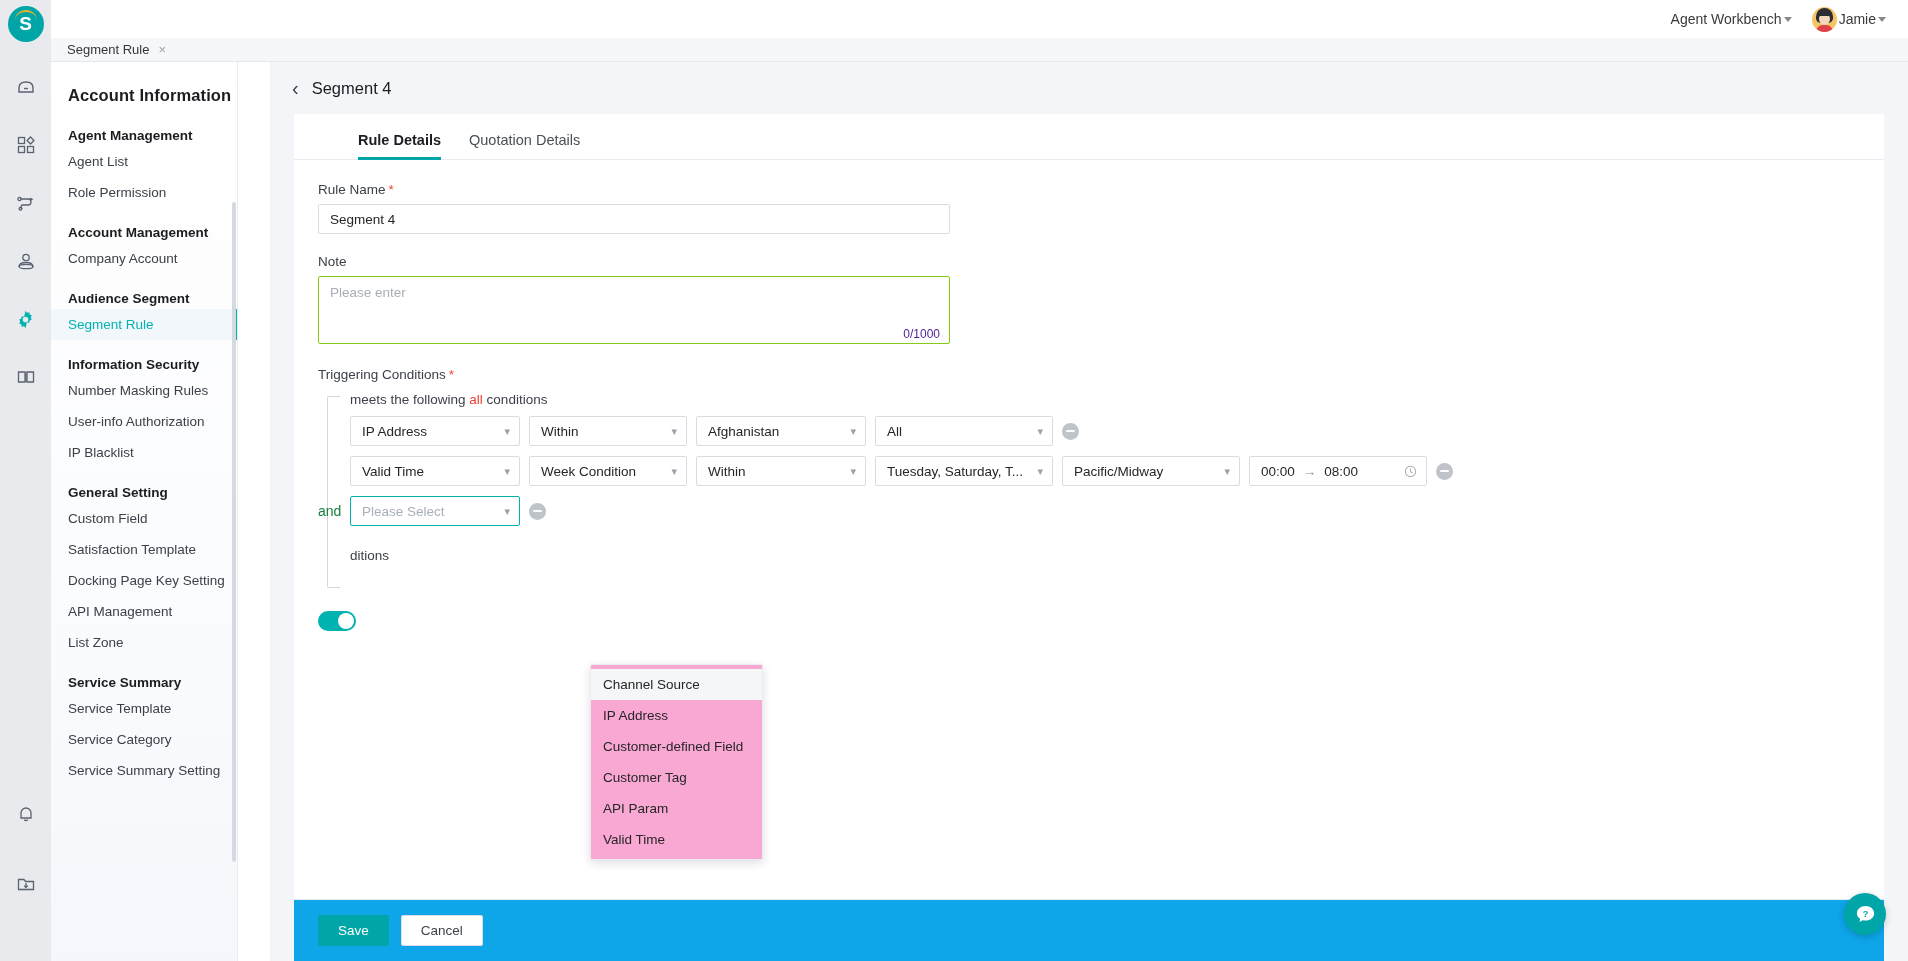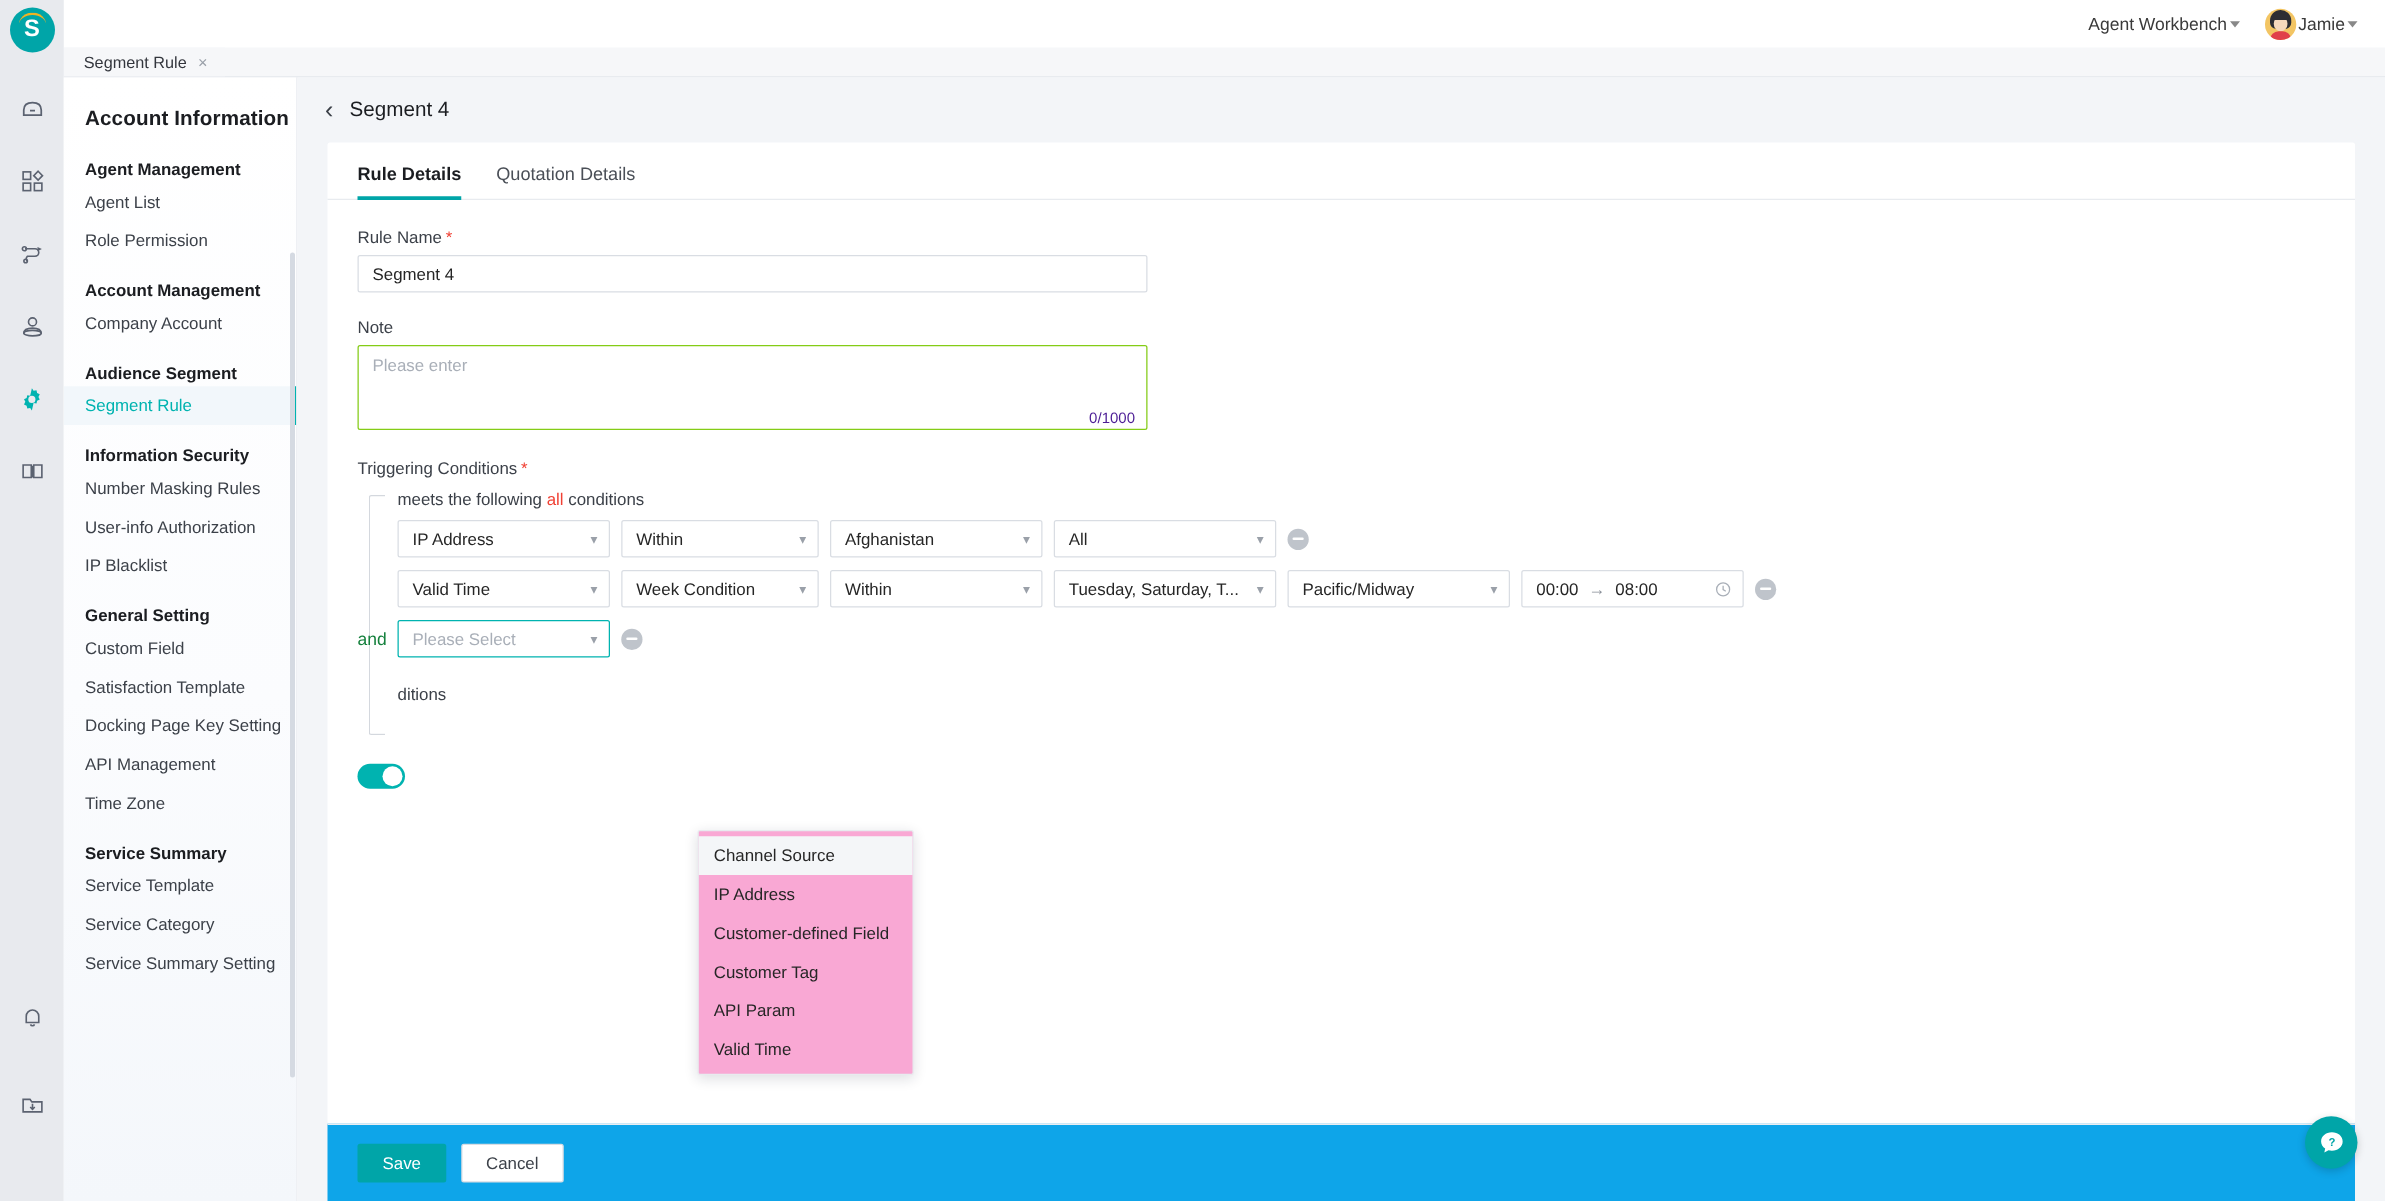--- a/index.html
+++ b/index.html
@@ -68,21 +68,21 @@
     display: flex; align-items: stretch; flex: 0 0 24px;
   }
   .ws-tab {
     display: flex; align-items: center; gap: 9px;
     padding: 0 14px 0 16px; font-size: 13px; color: #33363d;
     background: #f6f7f9; cursor: pointer;
   }
   .ws-tab .x { color: #9aa0a9; font-size: 13px; line-height: 1; cursor: pointer; }
 
   
-  .body-split { flex: 1; display: flex; min-height: 0; }
+  .body-split { flex: 1; display: flex; min-height: 0; gap: 32px; }
 
   
   .sidebar {
     width: 187px; flex: 0 0 187px;
     background: linear-gradient(180deg,#ffffff 0%, #fbfcfe 55%, #f4f7fb 100%);
     border-right: 1px solid #e9ecf1;
     position: relative; overflow: hidden;
   }
   .sb-title { font-size: 16.5px; font-weight: bold; color: #1b1d21; padding: 24px 0 6px 17px; letter-spacing: .1px; }
   .sb-group { font-size: 13.5px; font-weight: bold; color: #1b1d21; padding: 17px 0 3px 17px; }
@@ -109,21 +109,21 @@
   .back-chevron { font-size: 20px; color: #3a3f47; cursor: pointer; line-height: 1; font-weight: 300; }
   .page-title { font-size: 16.5px; color: #1b1d21; }
 
   .card {
     margin: 0 24px 0 24px; background: #fff; flex: 1;
     display: flex; flex-direction: column; min-height: 0;
     border-radius: 2px;
   }
   .tabs { display: flex; gap: 28px; padding: 18px 0 0 24px; border-bottom: 1px solid #e8ebef; }
   .tab { padding-bottom: 11px; font-size: 14.5px; color: #4a4f57; cursor: pointer; position: relative; }
-  .tab.active { color: #1b1d21; font-weight: bold; }
+  .tab.active { color: #1b1d21; font-weight: bold; margin-left: 40px; }
   .tab.active::after {
     content: ""; position: absolute; left: 0; right: 0; bottom: -1px;
     height: 3px; background: #00a5a8;
   }
 
   .form { padding: 22px 0 0 24px; flex: 1; overflow: visible; position: relative; }
   .field-label { font-size: 13.5px; color: #3c4149; margin-bottom: 7px; }
   .req { color: #f04134; margin-left: 3px; }
   .ctrl-input {
     width: 632px; height: 30px; border: 1px solid #d9dde3; border-radius: 2px;
@@ -340,21 +340,21 @@
           <div class="sb-item">User-info Authorization</div>
           <div class="sb-item">IP Blacklist</div>
         </div>
 
         <div>
           <div class="sb-group">General Setting</div>
           <div class="sb-item">Custom Field</div>
           <div class="sb-item">Satisfaction Template</div>
           <div class="sb-item">Docking Page Key Setting</div>
           <div class="sb-item">API Management</div>
-          <div class="sb-item">Time Zone</div>
+          <div class="sb-item">List Zone</div>
         </div>
 
         <div>
           <div class="sb-group">Service Summary</div>
           <div class="sb-item">Service Template</div>
           <div class="sb-item">Service Category</div>
           <div class="sb-item">Service Summary Setting</div>
         </div>
 
         <div class="sb-scroll"></div>

